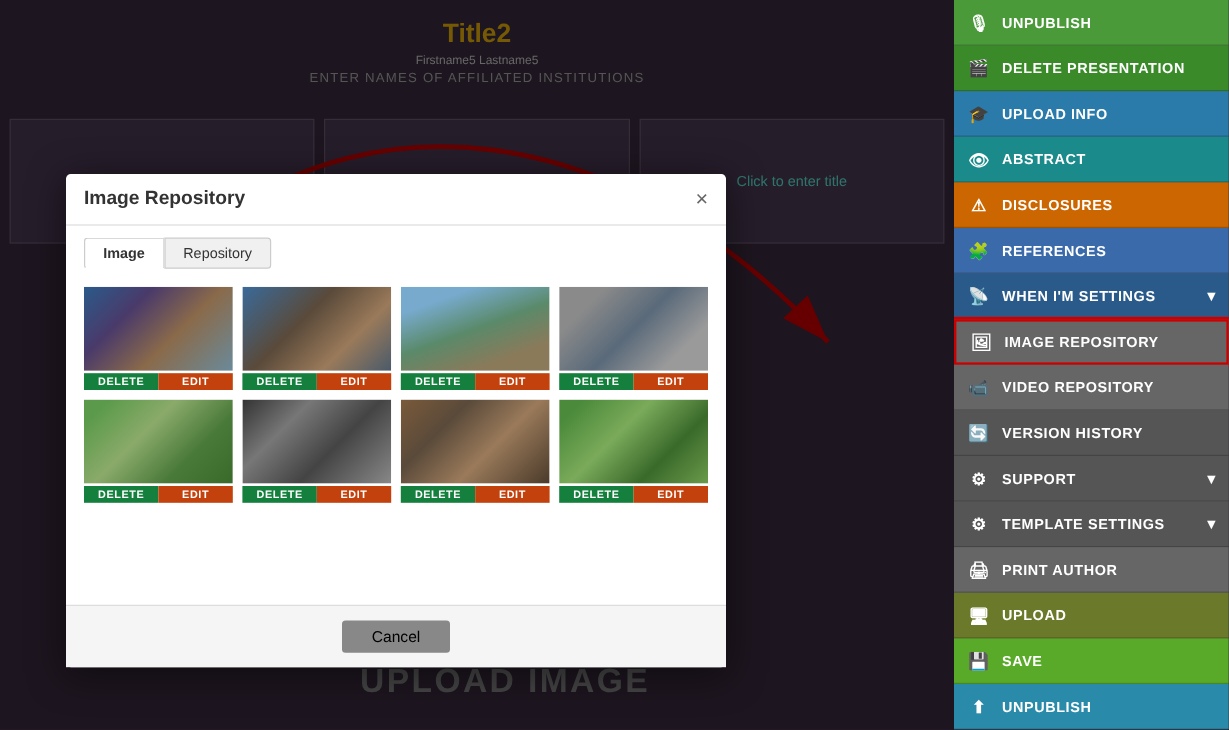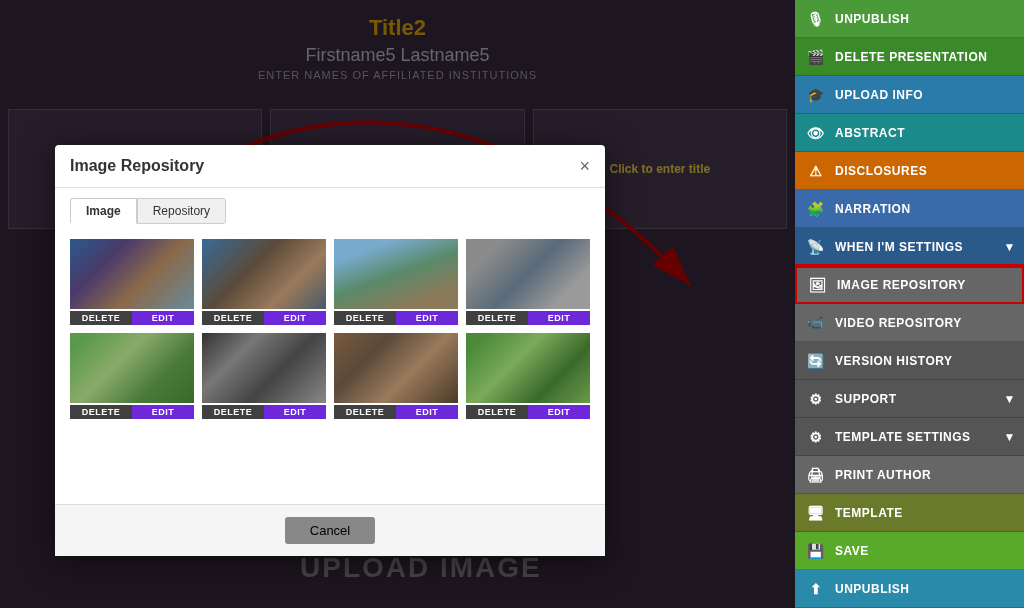--- a/index.html
+++ b/index.html
@@ -29,21 +29,21 @@
       color: white;
     }
 
     .poster-title {
       font-size: 22px;
       font-weight: bold;
       color: #eab308;
     }
 
     .poster-author {
-      font-size: 18px;
+      font-size: 10px;
       color: #ccc;
       margin-top: 4px;
     }
 
     .poster-institution {
       font-size: 11px;
       color: #aaa;
       margin-top: 3px;
       letter-spacing: 1px;
       text-align: center;
@@ -53,28 +53,27 @@
       display: flex;
       gap: 8px;
       padding: 8px;
       margin-top: 5px;
     }
 
     .poster-section {
       flex: 1;
       background: #4a3a55;
       border: 1px solid #6a5a70;
-      height: 120px;
+      height: 104px;
       display: flex;
       align-items: center;
       justify-content: center;
-      color: #fde047;
+      color: #5eead4;
       font-size: 12px;
       cursor: pointer;
-      font-weight: bold;
     }
 
     .upload-image-text {
       position: absolute;
       bottom: 24px;
       left: 300px;
       font-size: 28px;
       font-weight: bold;
       color: #888;
       letter-spacing: 2px;
@@ -252,33 +251,33 @@
       background: #ddd;
       overflow: hidden;
     }
 
     .image-actions {
       display: flex;
       margin-top: 2px;
     }
 
     .btn-delete {
-      background: #404040;
+      background: #15803d;
       color: white;
       border: none;
       font-size: 9px;
       font-weight: bold;
       padding: 2px 5px;
       cursor: pointer;
       flex: 1;
       letter-spacing: 0.5px;
     }
 
     .btn-edit {
-      background: #6d28d9;
+      background: #c2410c;
       color: white;
       border: none;
       font-size: 9px;
       font-weight: bold;
       padding: 2px 5px;
       cursor: pointer;
       flex: 1;
       letter-spacing: 0.5px;
     }
 
@@ -503,21 +502,21 @@
     <span>ABSTRACT</span>
   </div>
 
   <div class="sidebar-item orange">
     <span class="icon">⚠</span>
     <span>DISCLOSURES</span>
   </div>
 
   <div class="sidebar-item medium-blue">
     <span class="icon">🧩</span>
-    <span>NARRATION</span>
+    <span>REFERENCES</span>
   </div>
 
   <div class="sidebar-item dark-blue">
     <span class="icon">📡</span>
     <span>WHEN I'M SETTINGS</span>
     <span class="chevron">▼</span>
   </div>
 
   <div class="sidebar-item highlight">
     <span class="icon">🖼</span>
@@ -546,21 +545,21 @@
     <span class="chevron">▼</span>
   </div>
 
   <div class="sidebar-item gray">
     <span class="icon">🖨</span>
     <span>PRINT AUTHOR</span>
   </div>
 
   <div class="sidebar-item olive">
     <span class="icon">🖥</span>
-    <span>TEMPLATE</span>
+    <span>UPLOAD</span>
   </div>
 
   <div class="sidebar-item save-green">
     <span class="icon">💾</span>
     <span>SAVE</span>
   </div>
 
   <div class="sidebar-item publish-blue">
     <span class="icon">⬆</span>
     <span>UNPUBLISH</span>

